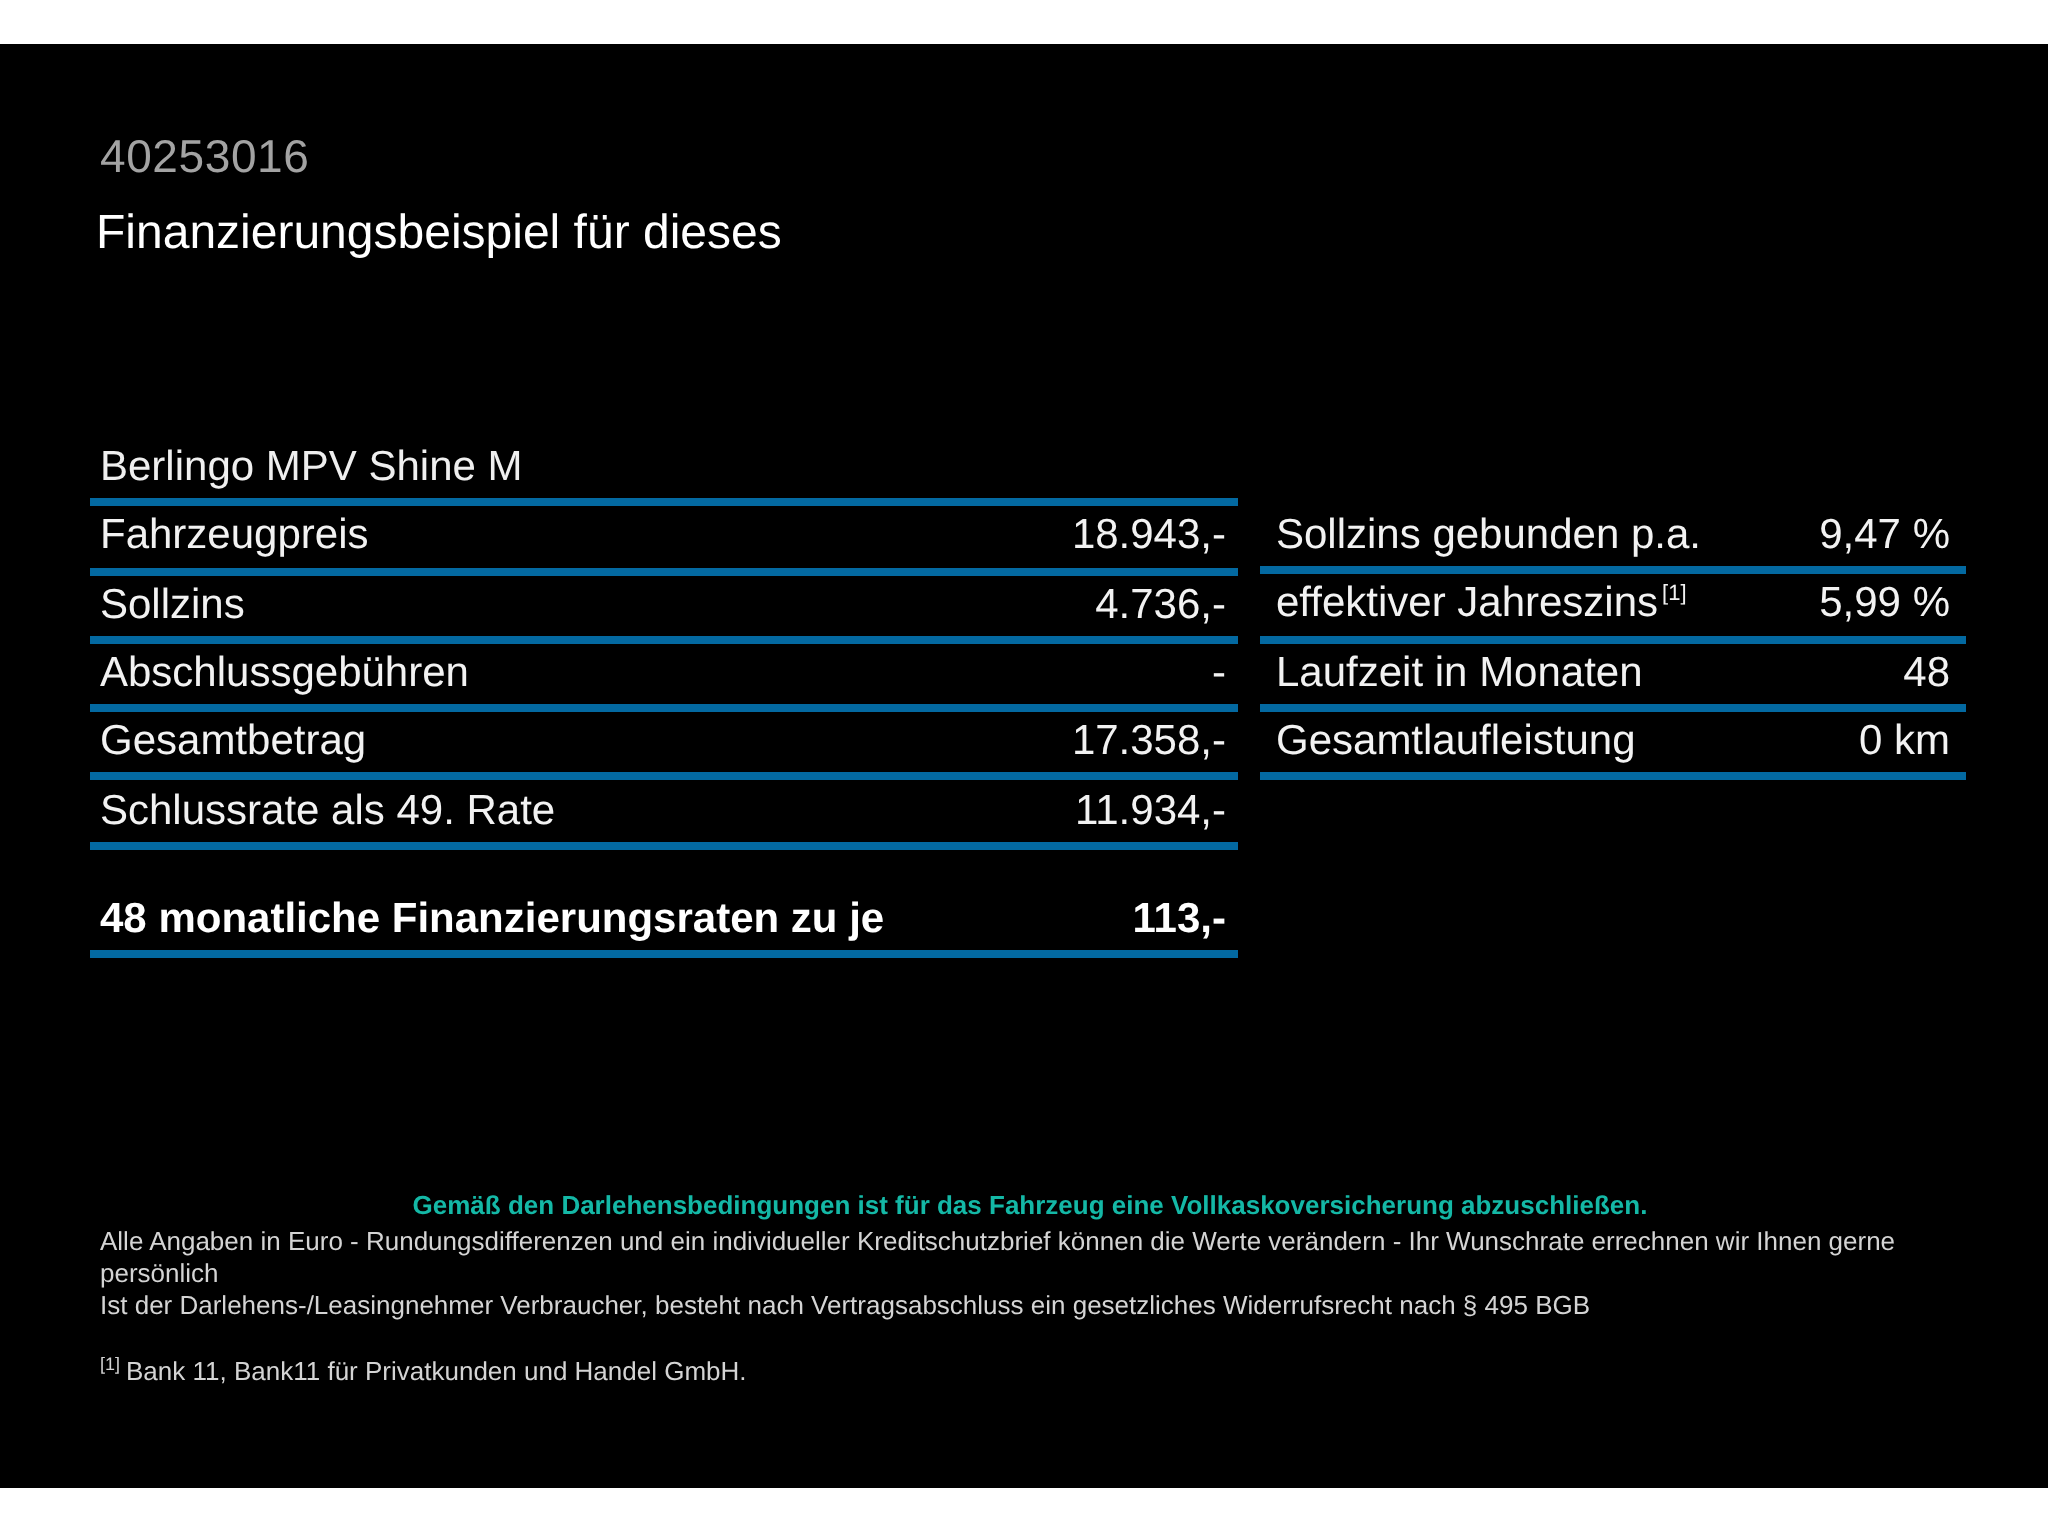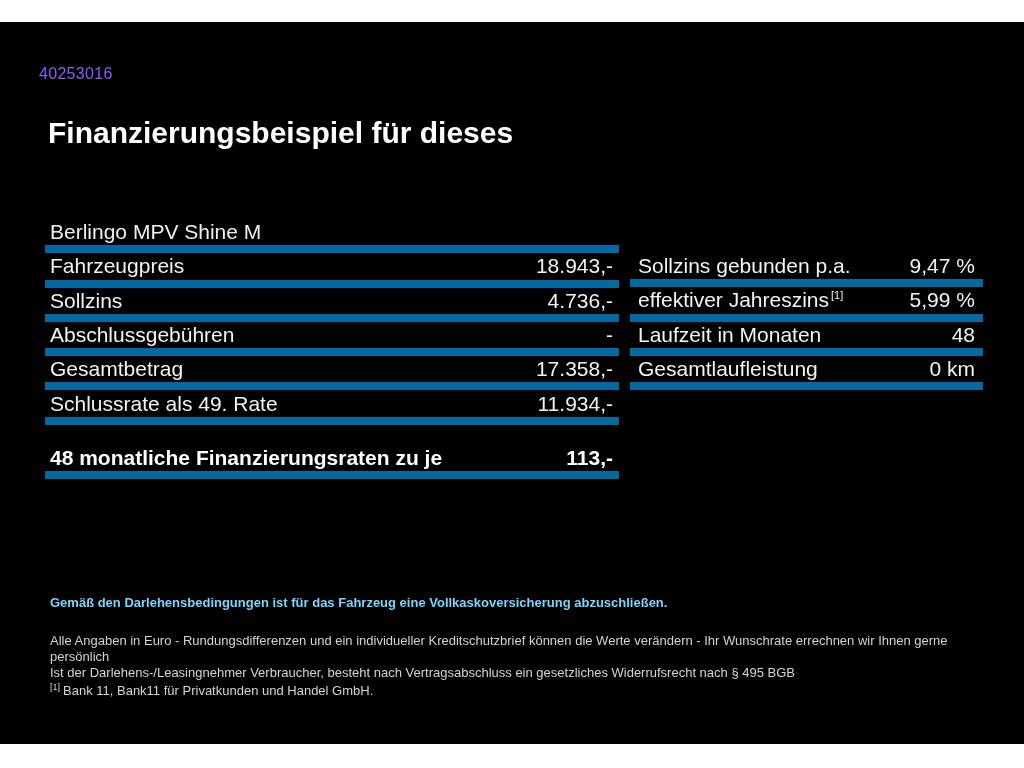--- a/index.html
+++ b/index.html
@@ -20,33 +20,33 @@
     position: absolute;
     left: 0;
     top: 22px;
     width: 1024px;
     height: 722px;
     background: #000000;
     color: #f5f5f5;
   }
   #vehicle-id {
     position: absolute;
-    left: 39px;
+    left: 50px;
     top: 43px;
-    font-size: 16px;
+    font-size: 23px;
     letter-spacing: 0.3px;
-    color: #8b5cf6;
+    color: #a3a3a3;
   }
   #title {
     position: absolute;
     left: 48px;
-    top: 88px;
-    font-size: 30px;
+    top: 72px;
+    font-size: 24px;
     line-height: 46px;
-    font-weight: 700;
+    font-weight: 400;
     color: #ffffff;
   }
   
   #finance-table {
     position: absolute;
     left: 45px;
     top: 197px;
     width: 574px;
   }
   
@@ -55,21 +55,21 @@
     left: 630px;
     top: 231px;
     width: 353px;
   }
   .t-row {
     display: flex;
     justify-content: space-between;
     align-items: center;
     box-sizing: border-box;
     height: 34.3px;
-    border-bottom: 8px solid #0369a1;
+    border-bottom: 4px solid #0369a1;
     font-size: 21px;
     color: #f2f2f2;
     padding: 0 6px 0 5px;
   }
   #conditions-table .t-row { padding: 0 8px; gap: 46px; }
   .t-row.model-row { color: #efefef; }
   .t-row.bold-row { font-weight: 700; color: #ffffff; margin-top: 20px; }
   .t-label { white-space: nowrap; }
   .t-value { white-space: nowrap; text-align: left; }
   .t-label sup {
@@ -83,24 +83,25 @@
     position: absolute;
     left: 50px;
     top: 573px;
     width: 930px;
     font-size: 13px;
     line-height: 16px;
     color: #d4d4d4;
   }
   .f-bold {
     font-weight: 700;
-    color: #7dd3fc;
-    margin-bottom: 22px;
+    color: #14b8a6;
+    margin-bottom: 2px;
+    text-align: center;
   }
-  .f-note { margin-top: 2px; }
+  .f-note { margin-top: 17px; }
   .f-note sup {
     font-size: 9px;
     vertical-align: super;
     line-height: 0;
     margin-right: 3px;
   }
 </style>
 </head>
 <body>
 

